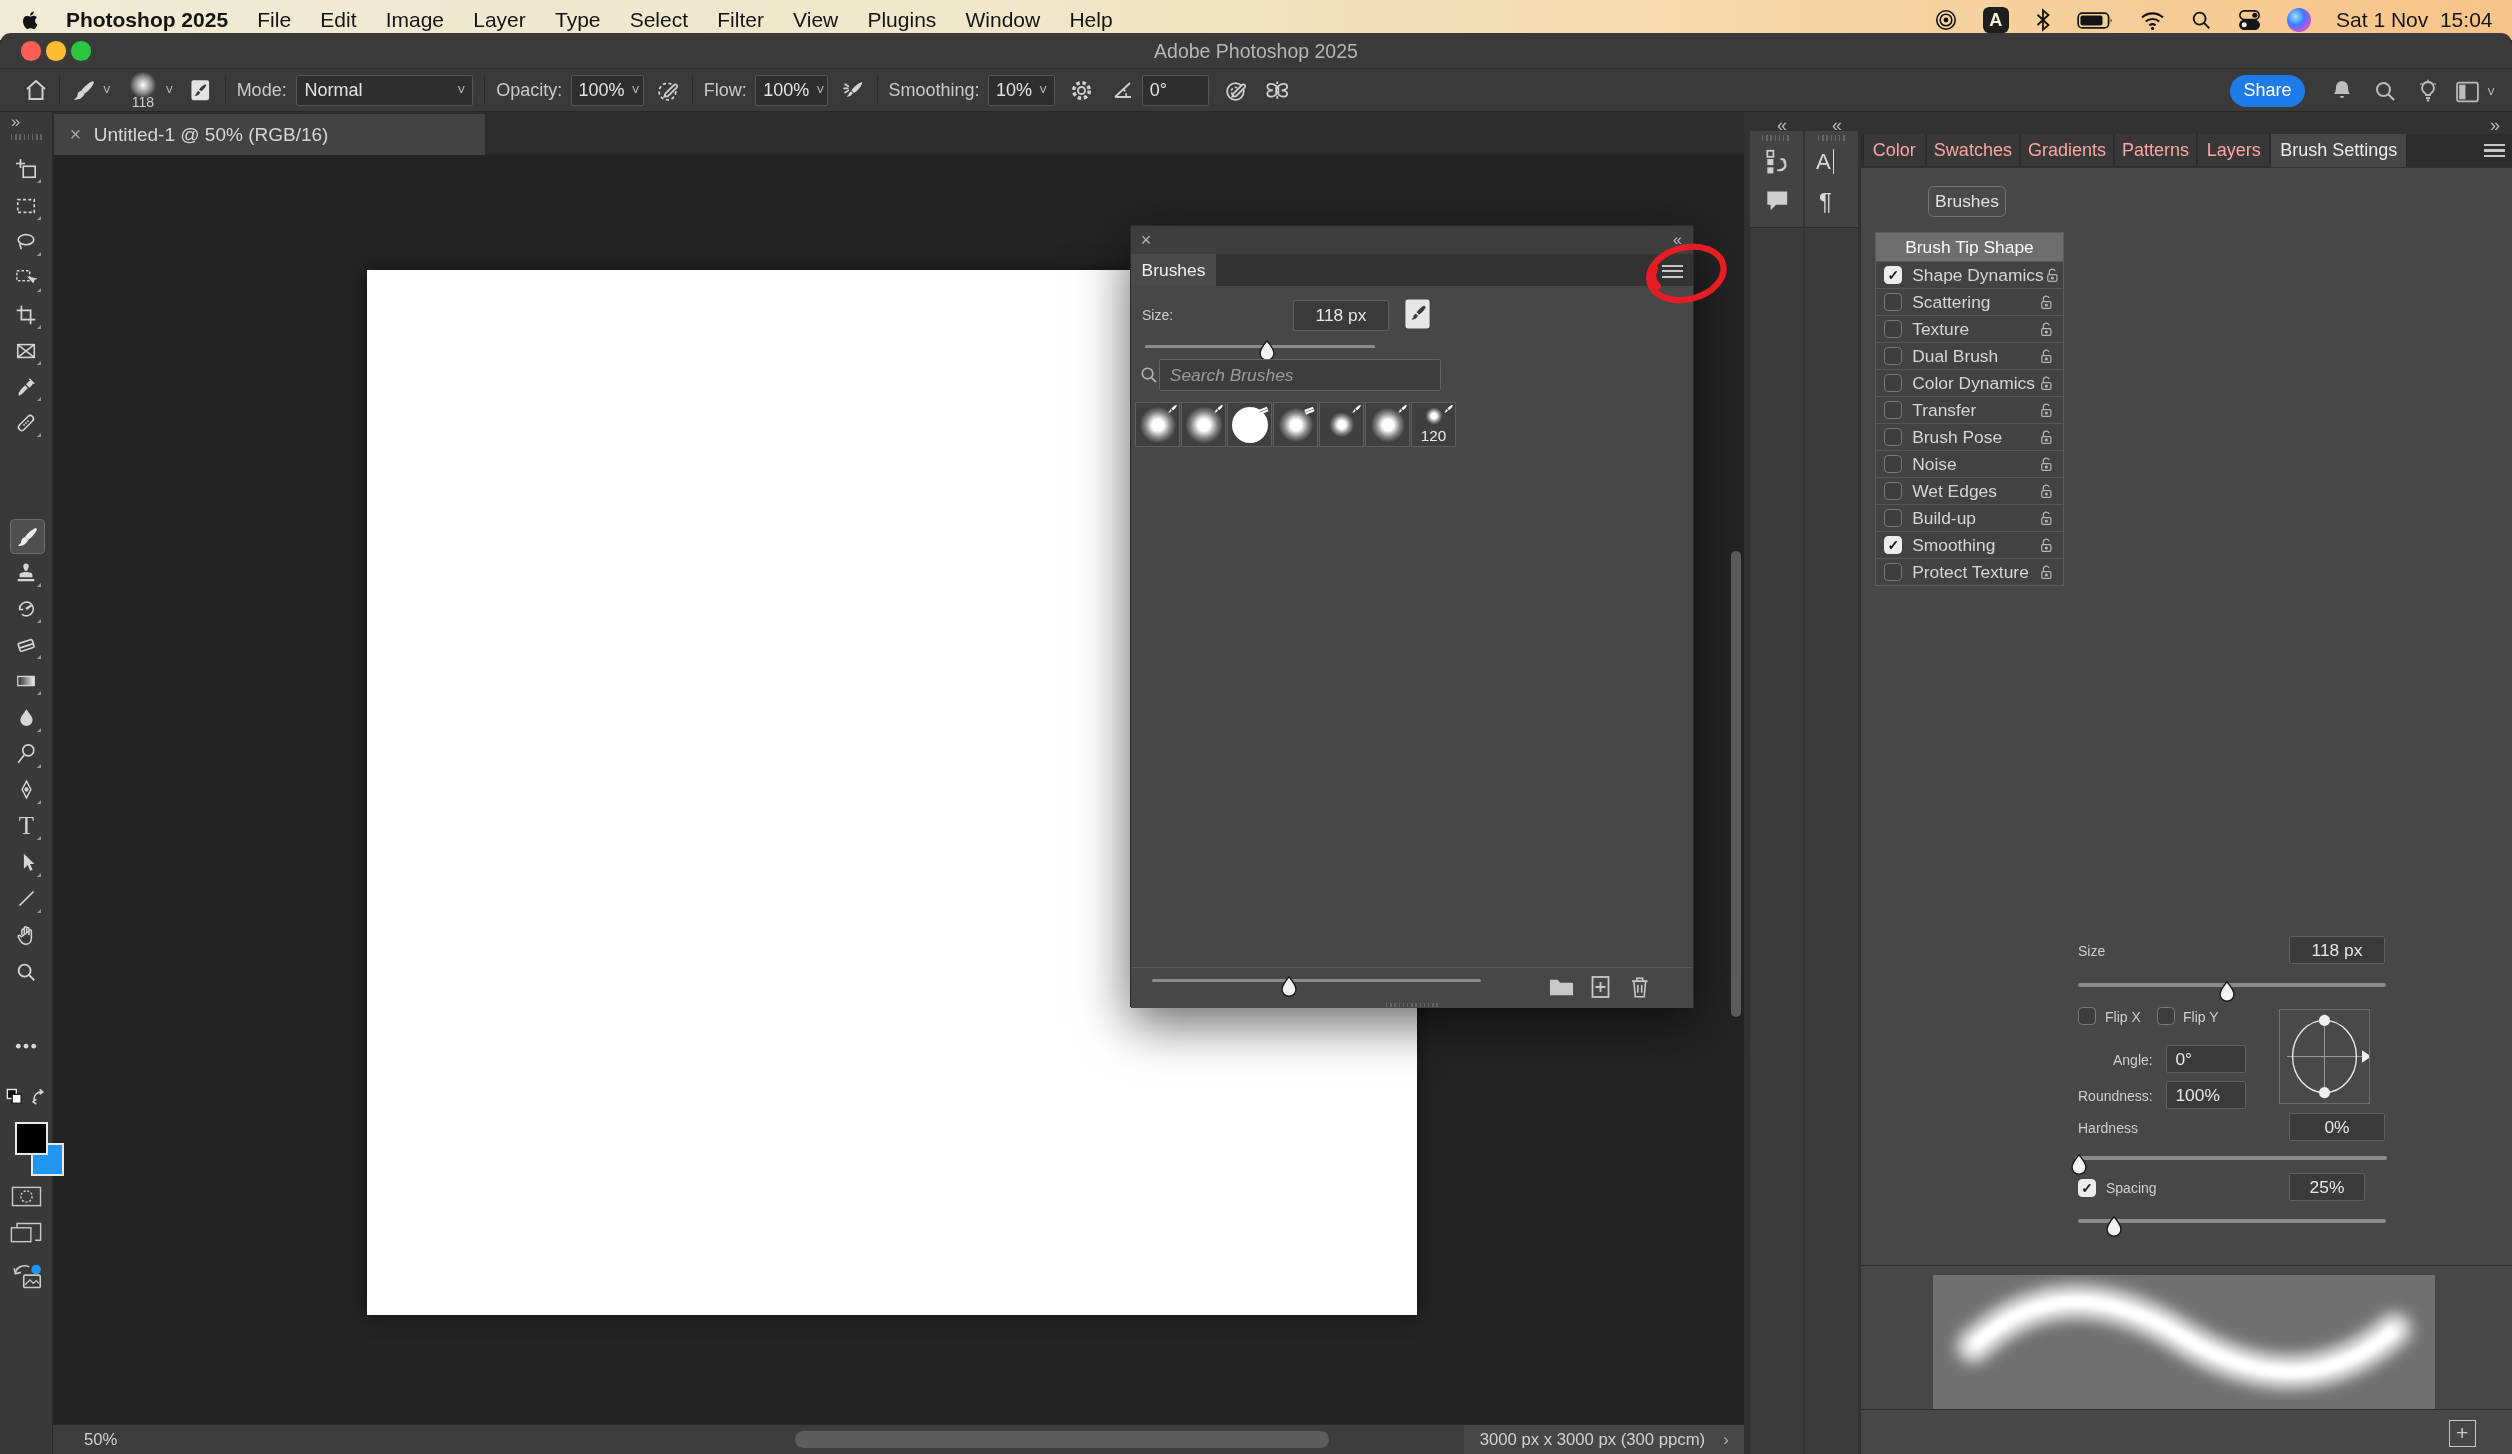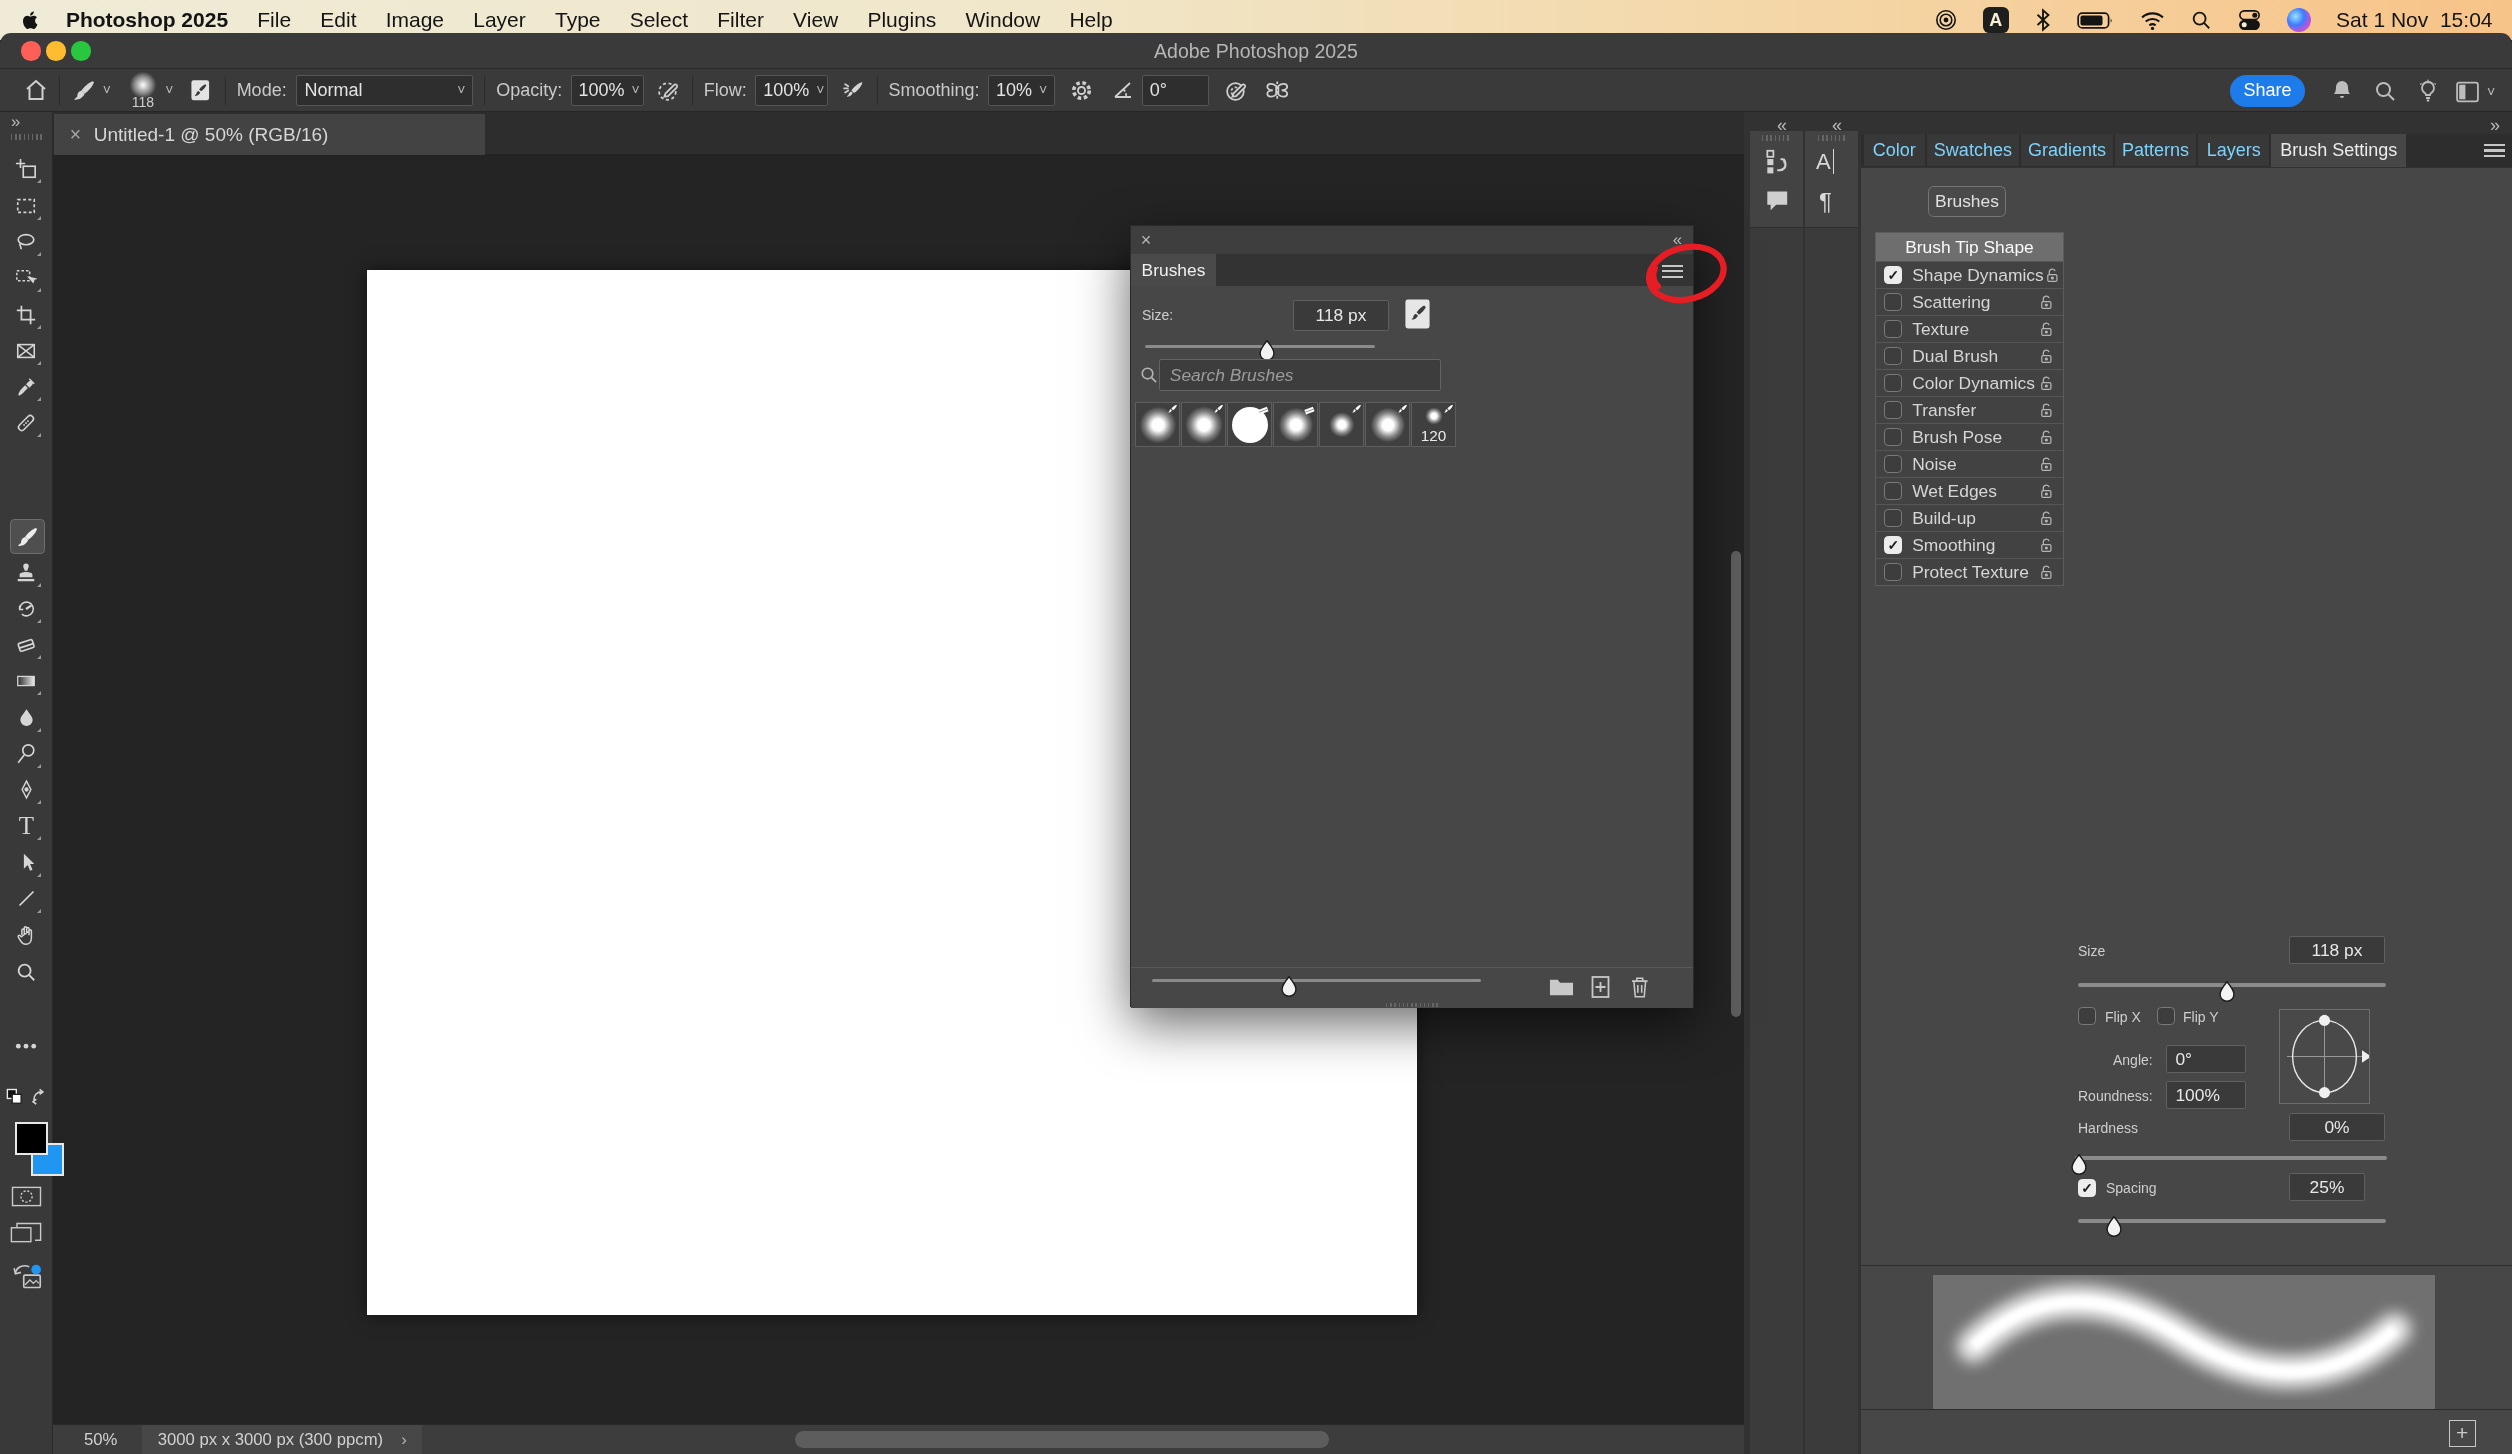--- a/index.html
+++ b/index.html
@@ -1,19 +1,19 @@
 <!DOCTYPE html>
 <html style="font-size:11px"><head>
 <meta charset="utf-8">
 <style>
   html,body{margin:0;padding:0;background:#1c1c1c;width:2512px;height:1454px;overflow:hidden;
     font-family:"Liberation Sans",sans-serif;-webkit-font-smoothing:antialiased;}
   #app{position:relative;width:2512px;height:1454px;background:#242424;}
   .abs{position:absolute;box-sizing:border-box;}
-  .flex{display:flex;align-items:center;}
+  .flex{display:flex;align-items:center;justify-content:space-between;}
   svg{display:block;}
   
   .menubar{left:0;top:0;width:2512px;height:40px;
     background:linear-gradient(90deg,#efebd6 0%,#f0e7cb 40%,#f4d6a6 72%,#f7c388 100%);
     display:flex;align-items:center;padding:0 19.5px;color:#141414;font-size:21px;}
   .menubar .mitem{margin:0 14.6px;white-space:nowrap;}
   .menubar .appname{font-weight:bold;}
   .mb-right{margin-left:auto;display:flex;align-items:center;gap:25px;}
   .clock{font-size:21px;white-space:nowrap;}
   
@@ -47,21 +47,21 @@
   .docarea{left:53px;top:156px;width:1691px;height:1269px;background:#242424;overflow:hidden;}
   .canvas{position:absolute;left:314px;top:114px;width:1050px;height:1045px;background:#ffffff;box-shadow:0 0 16.7px rgba(0,0,0,.55);}
   .statusbar{left:53px;top:1424px;width:1691px;height:30px;background:#3d3d3d;border-top:0.7px solid #292929;color:#d2d2d2;font-size:16.7px;}
   .scroll-thumb{background:#5d5d5d;border-radius:8.4px;}
   
   .rightdock{left:1744px;top:112px;width:769px;height:1342px;background:#323232;color:#cccccc;}
   .strip{position:absolute;top:19px;width:53px;height:1323px;background:#3b3b3b;}
   .strip .card{position:absolute;left:0;top:0;width:53px;height:96px;background:#434343;border-bottom:0.7px solid #2d2d2d;}
   .chevbtn{color:#b9b9b9;font-size:18px;}
   .rtabs{position:absolute;left:117px;top:22px;width:651px;height:33px;background:#2d2d2d;display:flex;gap:2.1px;padding-left:2.8px;}
-  .rtab{height:32px;background:#383838;color:#7dd3fc;font-size:18px;display:flex;align-items:center;justify-content:center;flex:none;}
+  .rtab{height:32px;background:#383838;color:#fca5a5;font-size:18px;display:flex;align-items:center;justify-content:center;flex:none;}
   .rtab.active{background:#474747;color:#ececec;height:33px;}
   .rpanel{position:absolute;left:117px;top:56px;width:651px;height:1286px;background:#474747;}
   .hamb{display:flex;flex-direction:column;gap:3.5px;}
   .hamb span{display:block;width:21px;height:2.1px;background:#c6c6c6;}
   .inputbox{background:#3a3a3a;border:0.7px solid #606060;border-radius:2.1px;color:#e8e8e8;font-size:17.4px;
     display:flex;align-items:center;justify-content:center;box-sizing:border-box;}
   .cb{width:18px;height:18px;border-radius:4.2px;box-sizing:border-box;flex:none;}
   .cb:empty{background:#3d3d3d;border:1.4px solid #7a7a7a;}
   .cb:not(:empty){background:#ededed;border:1.4px solid #ededed;color:#1c1c1c;font-size:14px;font-weight:bold;
     display:flex;align-items:center;justify-content:center;}

